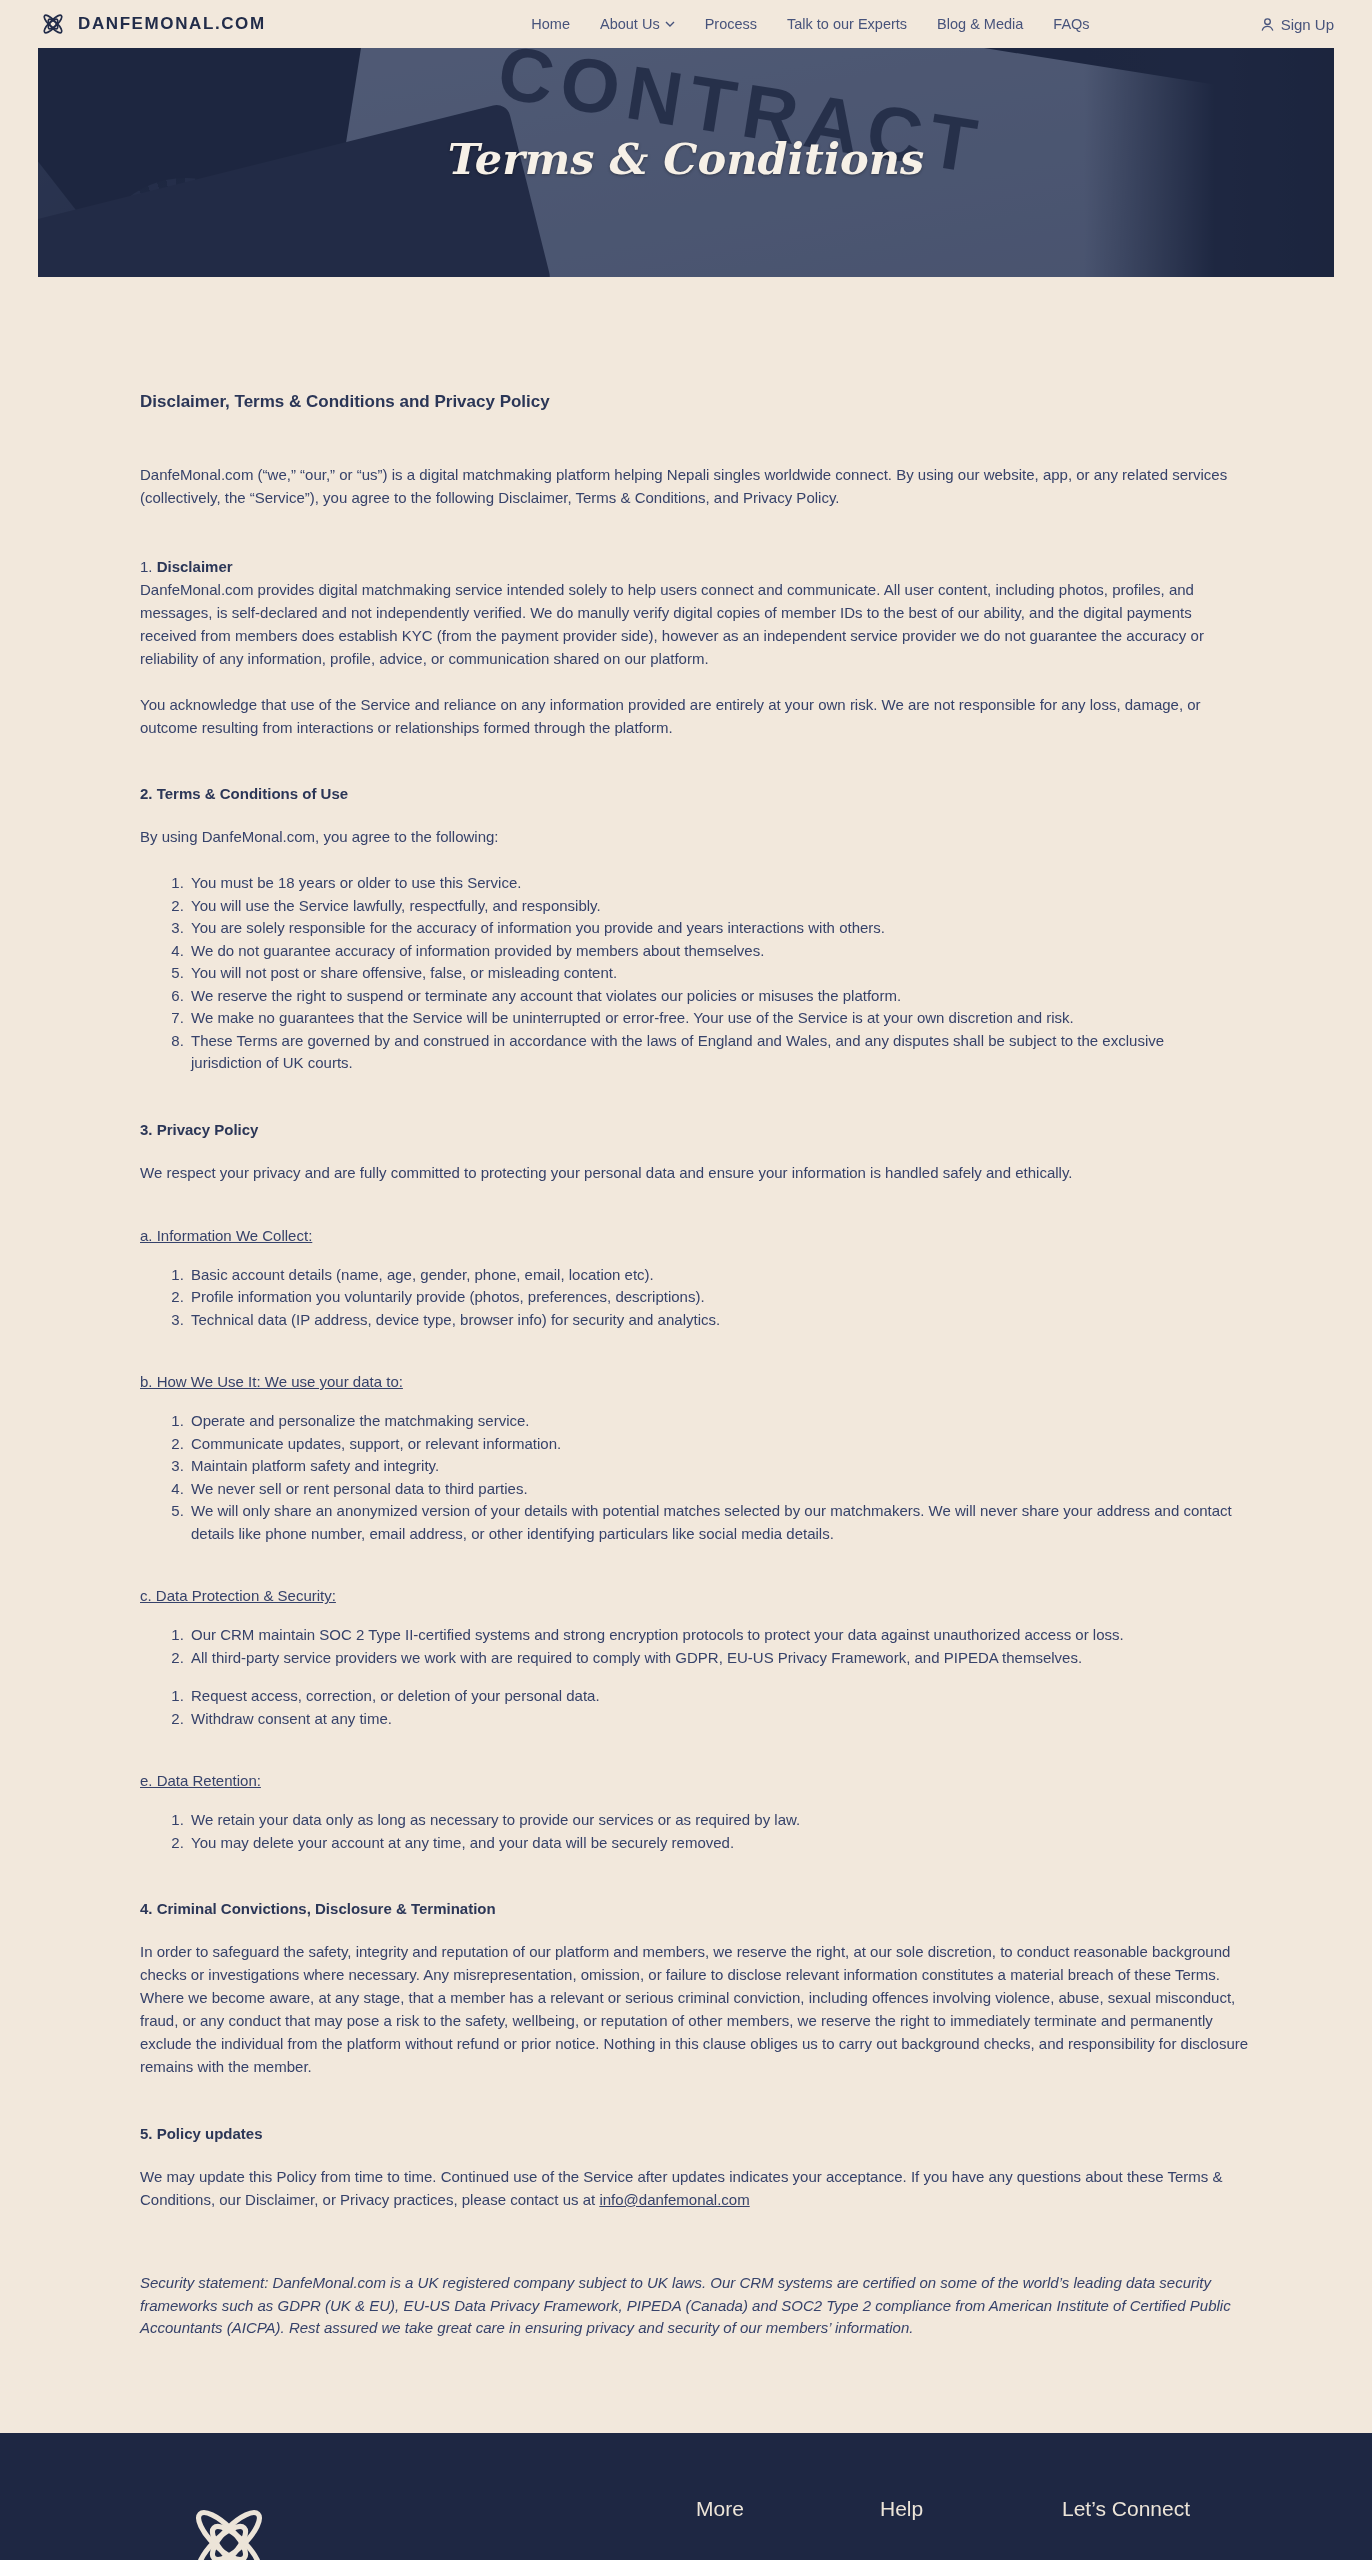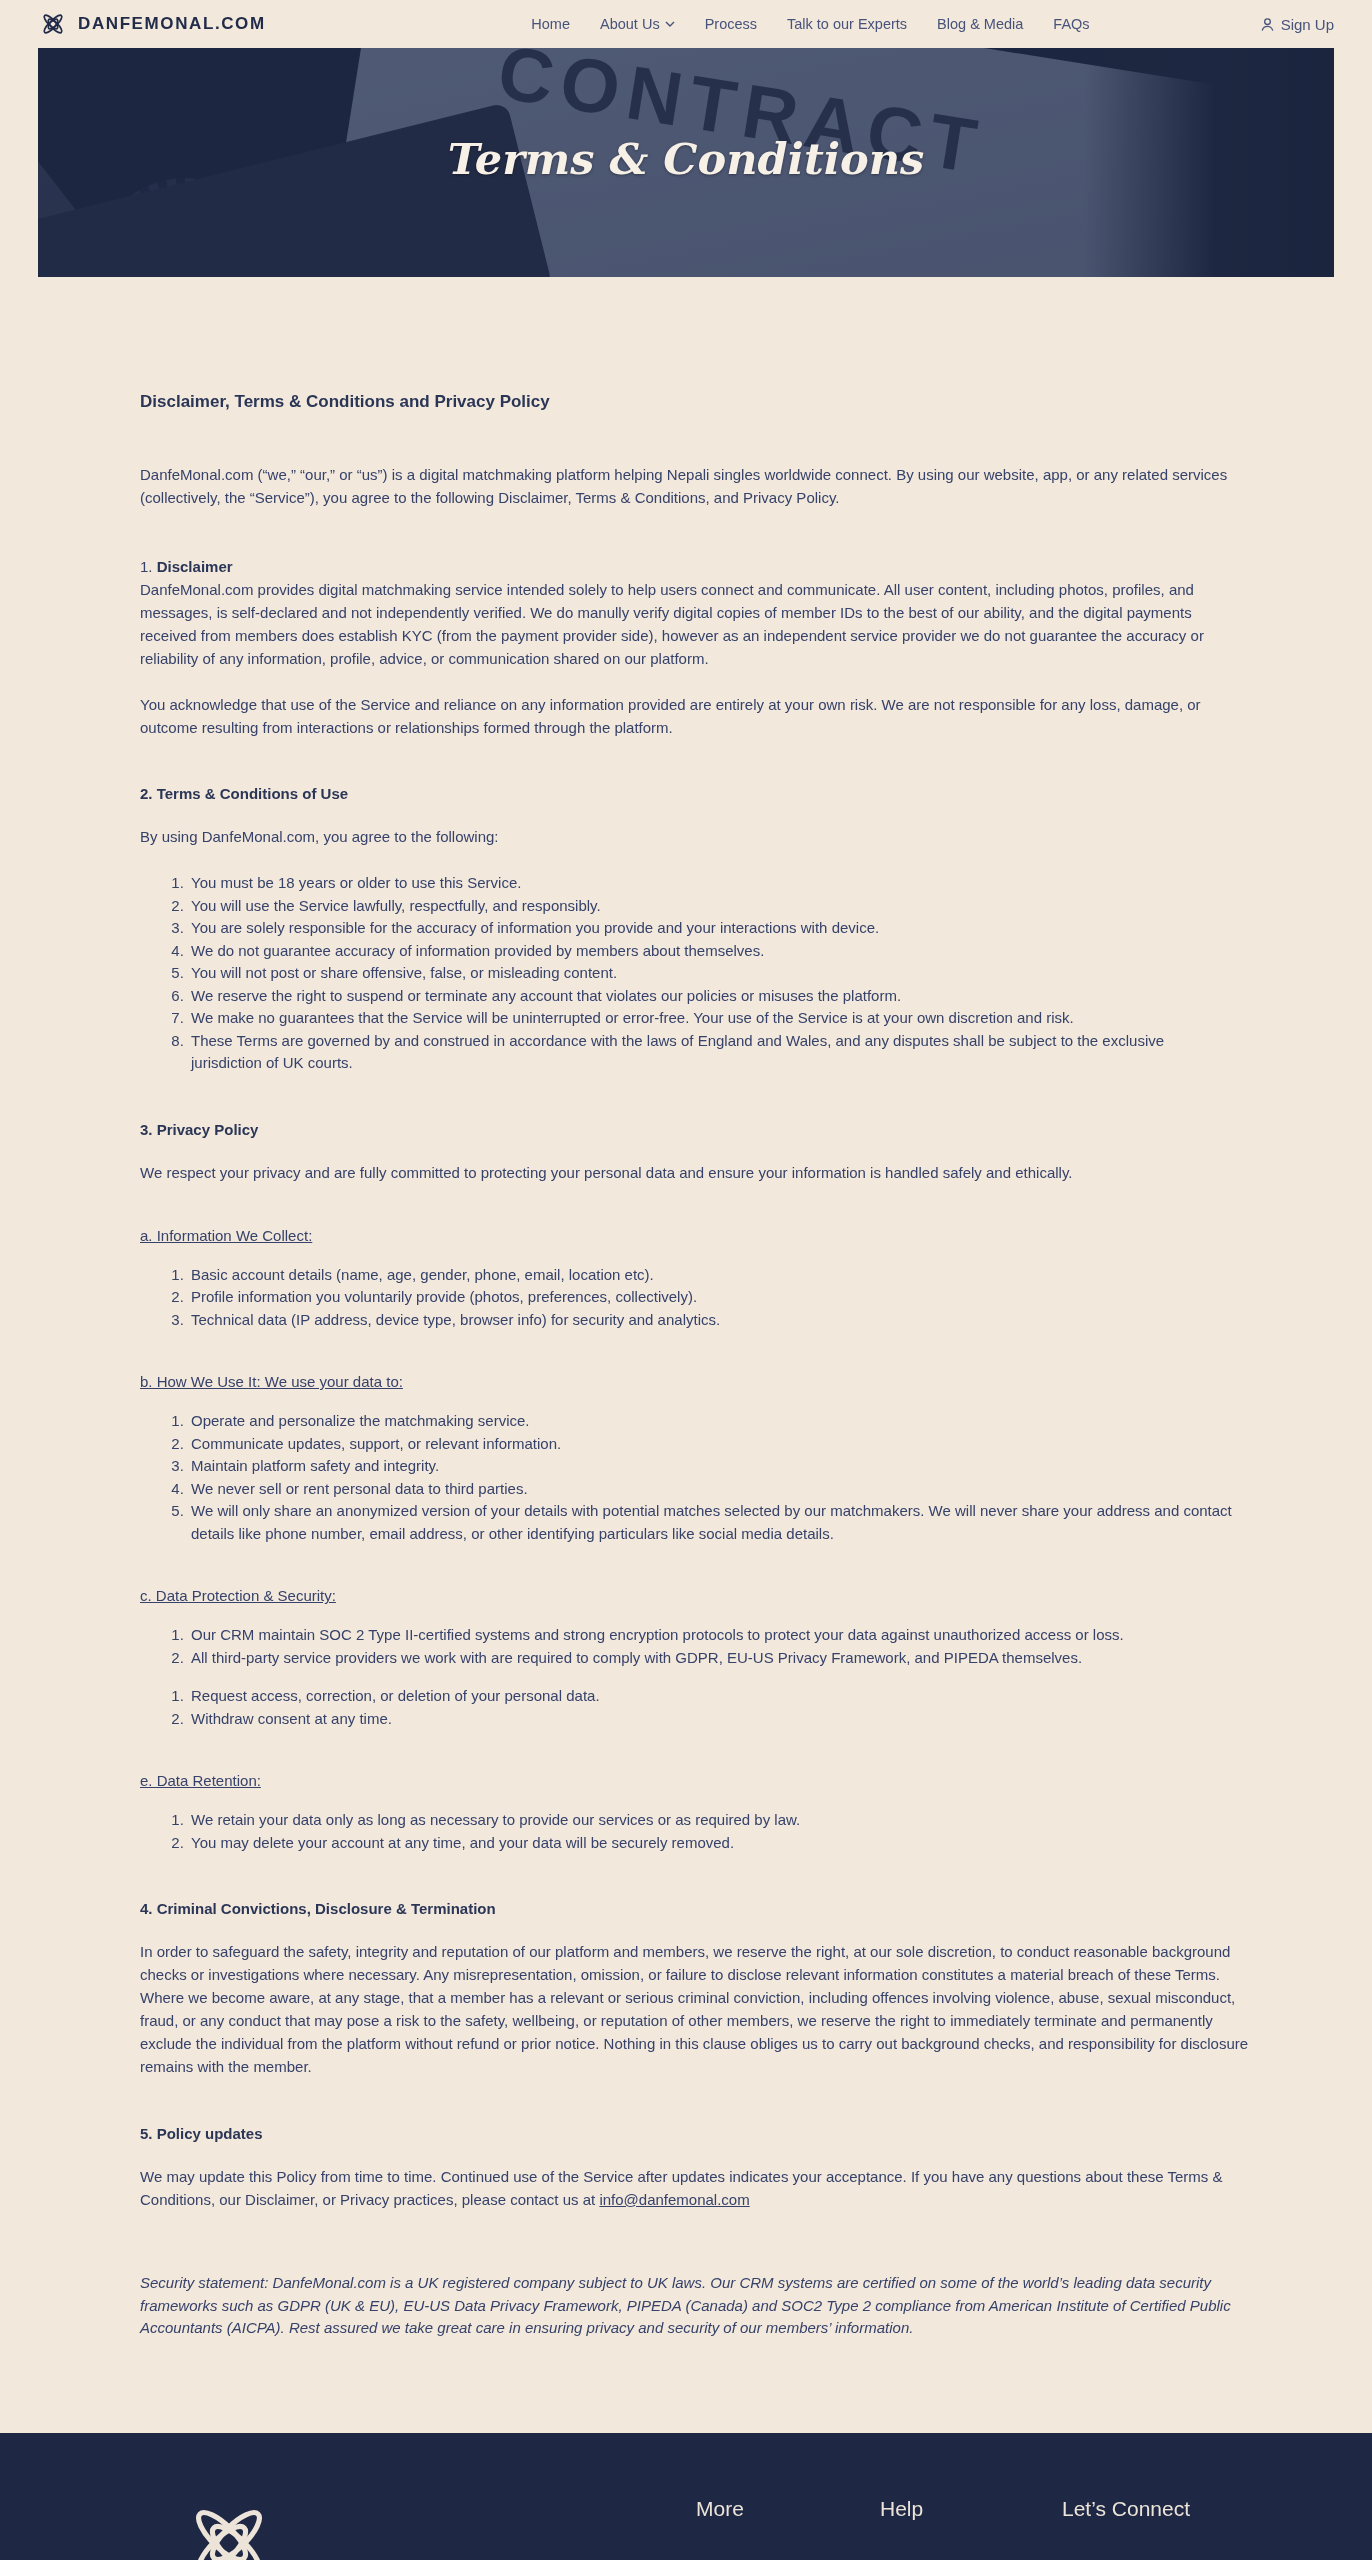--- a/index.html
+++ b/index.html
@@ -223,35 +223,35 @@
     <p class="inline-heading"><span>1.</span> <b>Disclaimer</b></p>
     <p class="body-follow">DanfeMonal.com provides digital matchmaking service intended solely to help users connect and communicate. All user content, including photos, profiles, and messages, is self-declared and not independently verified. We do manully verify digital copies of member IDs to the best of our ability, and the digital payments received from members does establish KYC (from the payment provider side), however as an independent service provider we do not guarantee the accuracy or reliability of any information, profile, advice, or communication shared on our platform.</p>
 
     <p>You acknowledge that use of the Service and reliance on any information provided are entirely at your own risk. We are not responsible for any loss, damage, or outcome resulting from interactions or relationships formed through the platform.</p>
 
     <h3 class="sec-heading">2. Terms &amp; Conditions of Use</h3>
     <p>By using DanfeMonal.com, you agree to the following:</p>
     <ol>
       <li>You must be 18 years or older to use this Service.</li>
       <li>You will use the Service lawfully, respectfully, and responsibly.</li>
-      <li>You are solely responsible for the accuracy of information you provide and your interactions with device.</li>
+      <li>You are solely responsible for the accuracy of information you provide and years interactions with others.</li>
       <li>We do not guarantee accuracy of information provided by members about themselves.</li>
       <li>You will not post or share offensive, false, or misleading content.</li>
       <li>We reserve the right to suspend or terminate any account that violates our policies or misuses the platform.</li>
       <li>We make no guarantees that the Service will be uninterrupted or error-free. Your use of the Service is at your own discretion and risk.</li>
       <li>These Terms are governed by and construed in accordance with the laws of England and Wales, and any disputes shall be subject to the exclusive jurisdiction of UK courts.</li>
     </ol>
 
     <h3 class="sec-heading">3. Privacy Policy</h3>
     <p>We respect your privacy and are fully committed to protecting your personal data and ensure your information is handled safely and ethically.</p>
 
     <p class="sub-heading">a. Information We Collect:</p>
     <ol>
       <li>Basic account details (name, age, gender, phone, email, location etc).</li>
-      <li>Profile information you voluntarily provide (photos, preferences, collectively).</li>
+      <li>Profile information you voluntarily provide (photos, preferences, descriptions).</li>
       <li>Technical data (IP address, device type, browser info) for security and analytics.</li>
     </ol>
 
     <p class="sub-heading">b. How We Use It: We use your data to:</p>
     <ol>
       <li>Operate and personalize the matchmaking service.</li>
       <li>Communicate updates, support, or relevant information.</li>
       <li>Maintain platform safety and integrity.</li>
       <li>We never sell or rent personal data to third parties.</li>
       <li>We will only share an anonymized version of your details with potential matches selected by our matchmakers. We will never share your address and contact details like phone number, email address, or other identifying particulars like social media details.</li>

